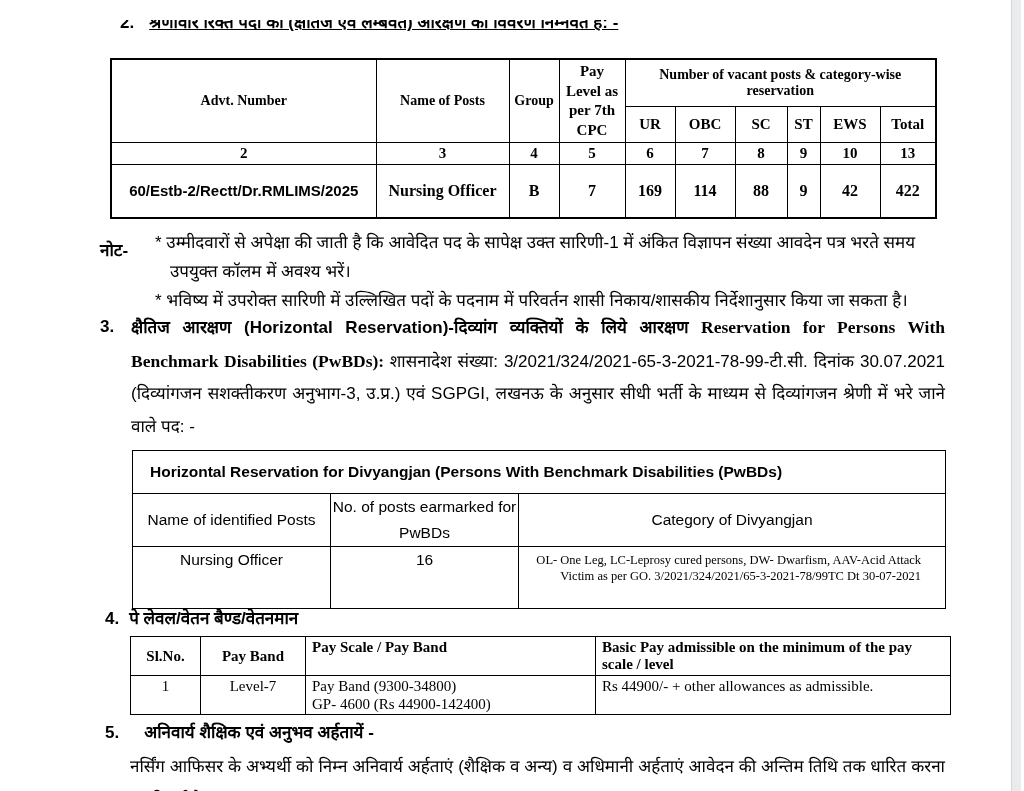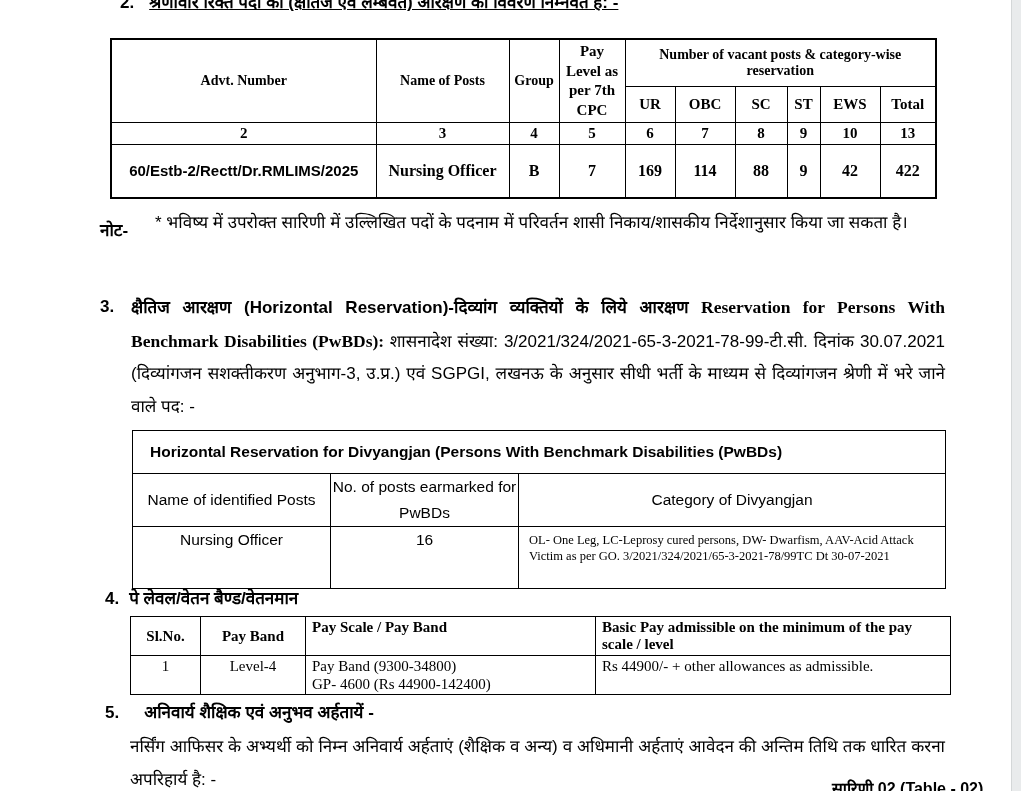--- a/index.html
+++ b/index.html
@@ -1,21 +1,21 @@
 <!DOCTYPE html>
 <html><head>
 <meta charset="utf-8">
 <style>
   * { margin:0; padding:0; box-sizing:border-box; }
   html,body { width:1024px; height:791px; }
   body {
     position:relative; overflow:hidden; background:#ffffff;
     font-family:"Liberation Sans","DejaVu Sans",sans-serif; color:#111;
   }
-  .doc { position:absolute; inset:0; overflow:hidden; }
+  .doc { position:absolute; inset:0; overflow:hidden;margin-top:20px; }
 
   
   .h2line { position:absolute; top:-10px; left:120px; width:780px;
     font-weight:bold; font-size:17px; white-space:nowrap; color:#000; }
   .h2line .h2num { margin-right:15px; }
   .h2line .h2ttl { text-decoration:underline; }
 
   table { border-collapse:collapse; table-layout:fixed; color:#000; }
   th, td { border:1px solid #000; overflow:hidden; }
 
@@ -46,21 +46,21 @@
   .sec3 .ben { font-weight:bold; font-family:"Liberation Serif","DejaVu Serif",serif; font-size:17.5px; }
 
   
   .t2 { position:absolute; left:132px; top:430px; width:813px; border:1.5px solid #000; }
   .t2 .t2title td { height:43px; font-size:15.5px; font-weight:bold; padding-left:17px; vertical-align:middle; }
   .t2 .t2hdr td { height:50px; font-size:15.5px; text-align:center; vertical-align:middle; line-height:26px; }
   .t2 .t2data td { height:62px; vertical-align:top; padding-top:4px; }
   .t2 .t2data .post { font-size:15.5px; text-align:center; }
   .t2 .t2data .cnt { font-size:15.5px; text-align:center; }
   .t2 .t2data .cat { font-family:"Liberation Serif","DejaVu Serif",serif;
-    font-size:12.5px; line-height:15.5px; text-align:left; padding:6px 24px 0 10px; }
+    font-size:12.5px; line-height:15.5px; text-align:right; padding:6px 24px 0 10px; }
 
   
   .sec4 { position:absolute; left:105px; top:586px; font-size:17px; font-weight:bold; color:#000; }
   .sec4 .s4num { margin-right:10px; }
 
   
   .t3 { position:absolute; left:130px; top:616px; width:820px; border:1.5px solid #000;
     font-family:"Liberation Serif","DejaVu Serif",serif; }
   .t3 .t3hdr td { height:36px; font-size:15px; font-weight:bold; vertical-align:top; padding:2px 6px; line-height:17px; }
   .t3 .t3hdr td.c { text-align:center; vertical-align:middle; }
@@ -143,20 +143,21 @@
       <td>9</td>
       <td>42</td>
       <td>422</td>
     </tr>
   </tbody>
     </table>
 
   <div class="note">
     <span class="nlabel">नोट-</span>
     <div class="nitems">
+      <div class="nitem">* उम्मीदवारों से अपेक्षा की जाती है कि आवेदित पद के सापेक्ष उक्त सारिणी-1 में अंकित विज्ञापन संख्या आवदेन पत्र भरते समय उपयुक्त कॉलम में अवश्य भरें।</div>
       <div class="nitem">* भविष्य में उपरोक्त सारिणी में उल्लिखित पदों के पदनाम में परिवर्तन शासी निकाय/शासकीय निर्देशानुसार किया जा सकता है।</div>
     </div>
   </div>
 
   <div class="sec3">
     <span class="s3num">3.</span>
     <span class="s3body">
       <span class="bhi">क्षैतिज आरक्षण (Horizontal Reservation)-दिव्यांग व्यक्तियों के लिये आरक्षण </span><span class="ben">Reservation for Persons With Benchmark Disabilities (PwBDs): </span><span>शासनादेश संख्या: 3/2021/324/2021-65-3-2021-78-99-टी.सी. दिनांक 30.07.2021 (दिव्यांगजन सशक्तीकरण अनुभाग-3, उ.प्र.)  एवं SGPGI, लखनऊ के अनुसार सीधी भर्ती के माध्यम से दिव्यांगजन श्रेणी में  भरे जाने वाले पद: -</span>
     </span>
   </div>
@@ -197,21 +198,21 @@
     </colgroup>
     <tbody>
         <tr class="t3hdr">
       <td class="c">Sl.No.</td>
       <td class="c">Pay Band</td>
       <td>Pay Scale / Pay Band</td>
       <td>Basic Pay admissible on the minimum of the pay scale / level</td>
     </tr>
     <tr class="t3data">
       <td class="c">1</td>
-      <td class="c">Level-4</td>
+      <td class="c">Level-7</td>
       <td>
         <div>Pay Band (9300-34800)</div>
         <div>GP- 4600 (Rs 44900-142400)</div>
       </td>
       <td>Rs 44900/- + other allowances as admissible.</td>
     </tr>
   </tbody>
     </table>
 
   <div class="sec5">

